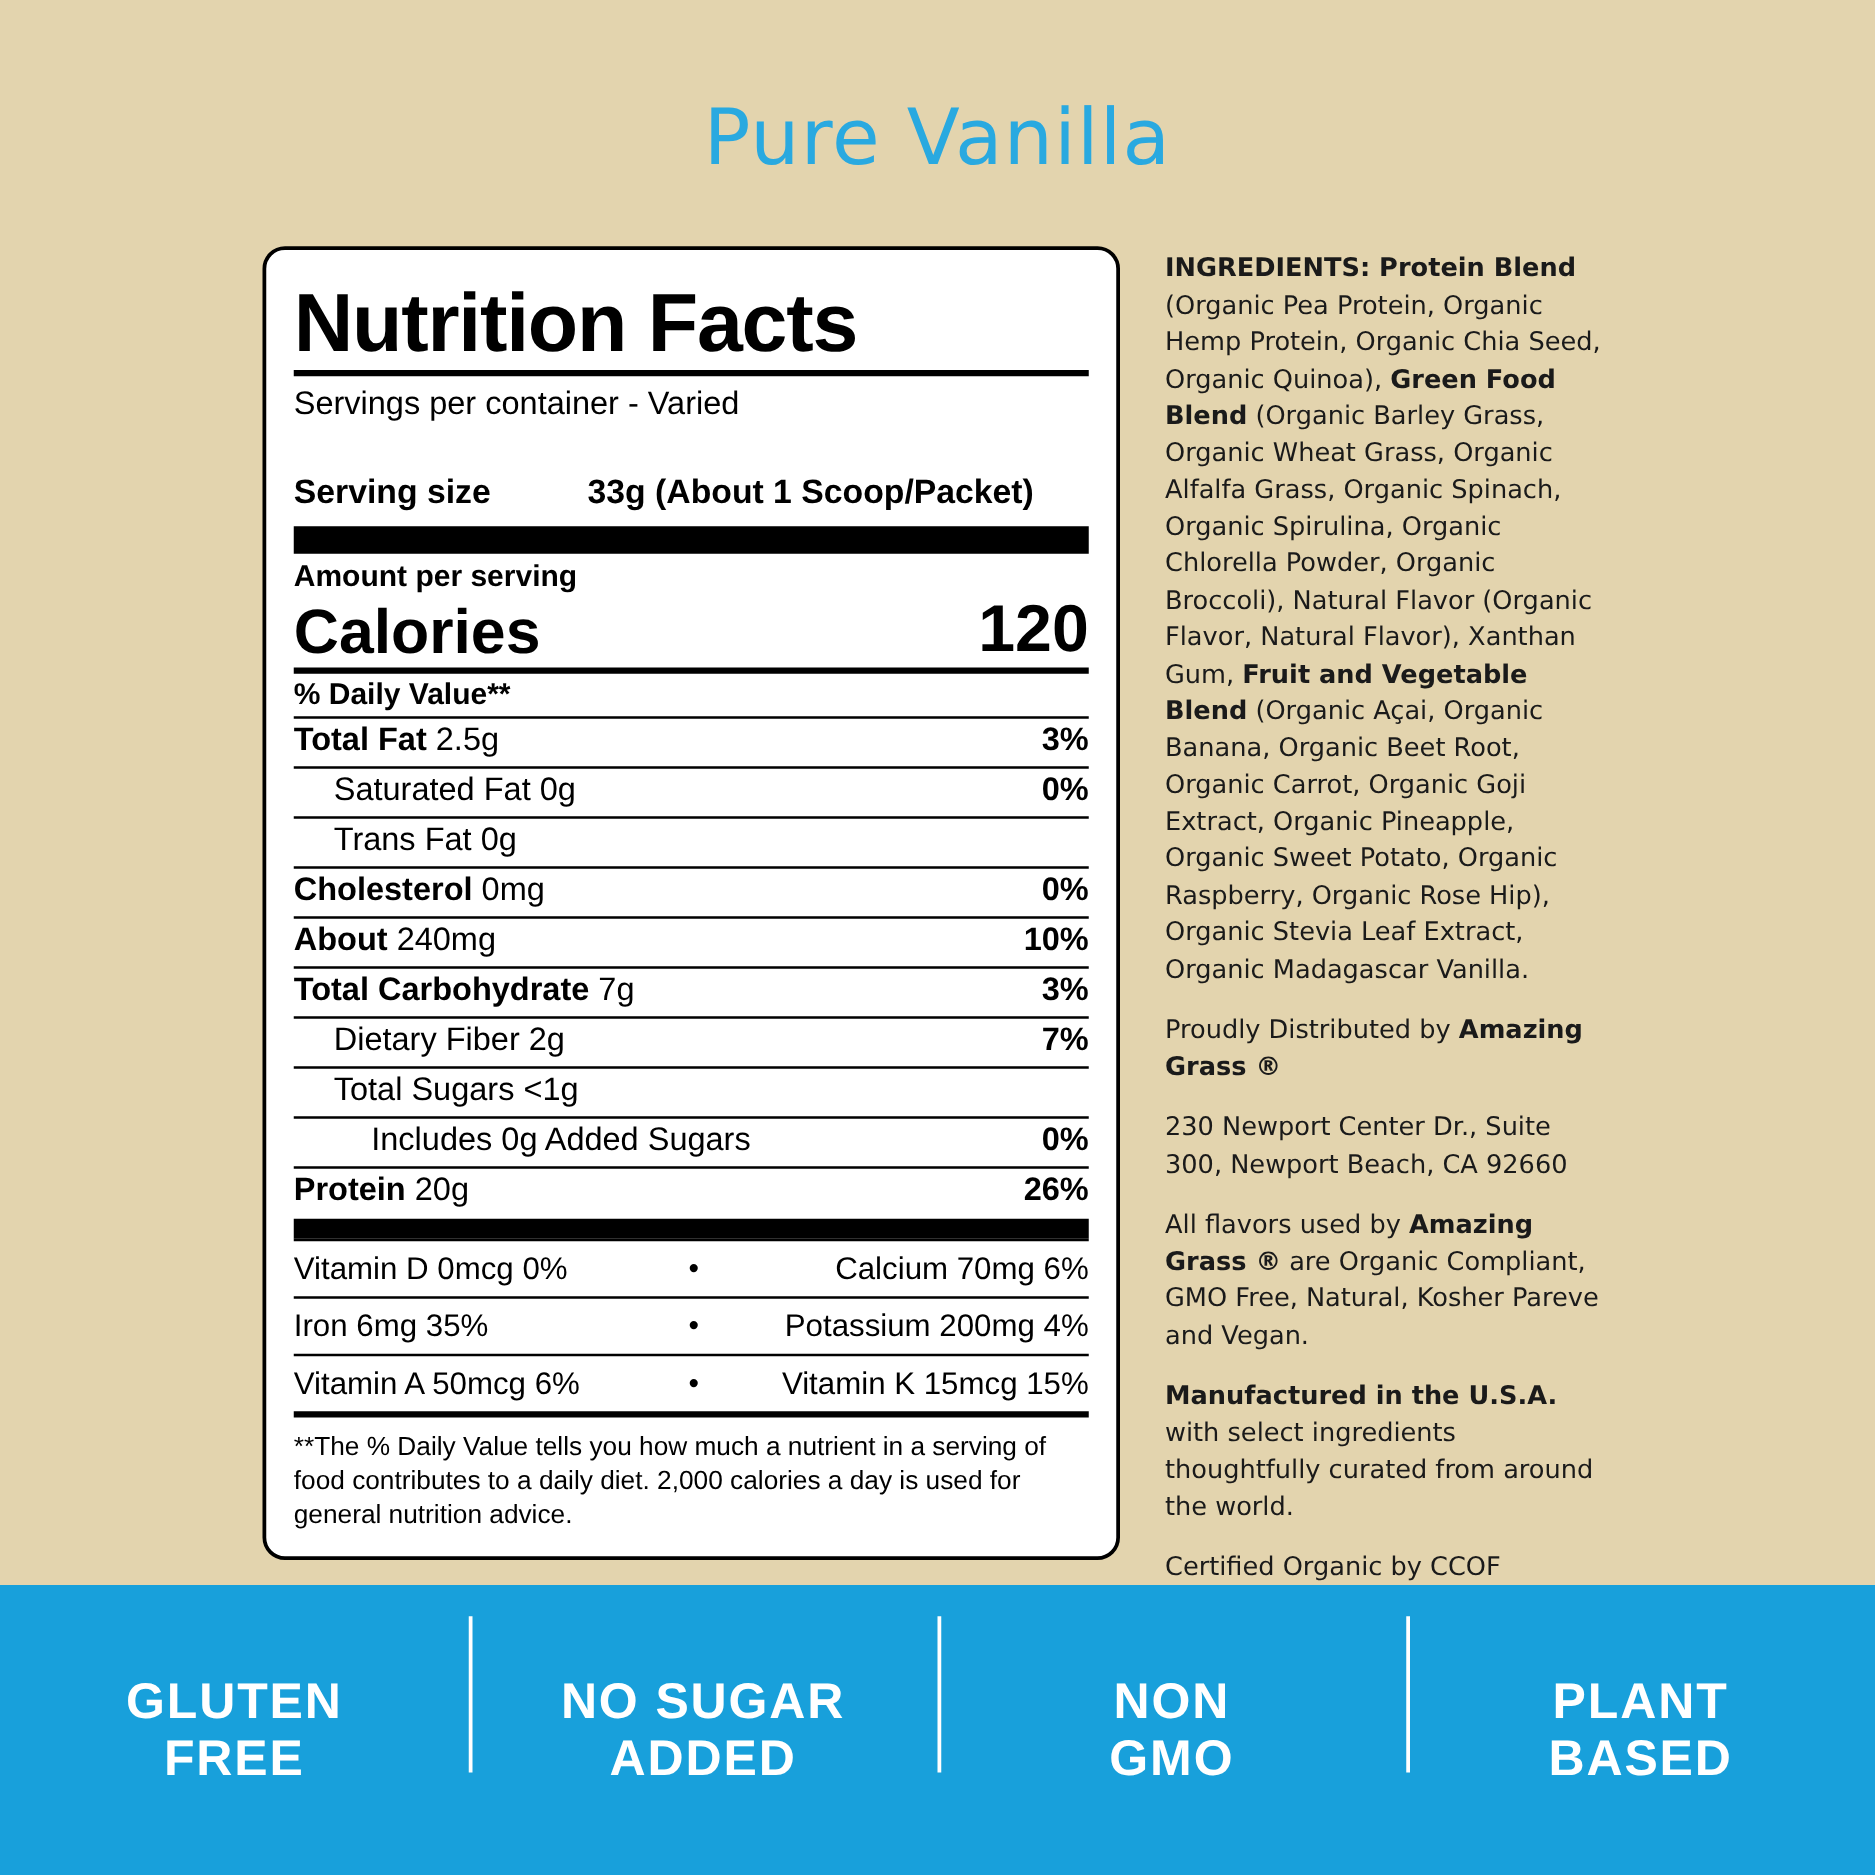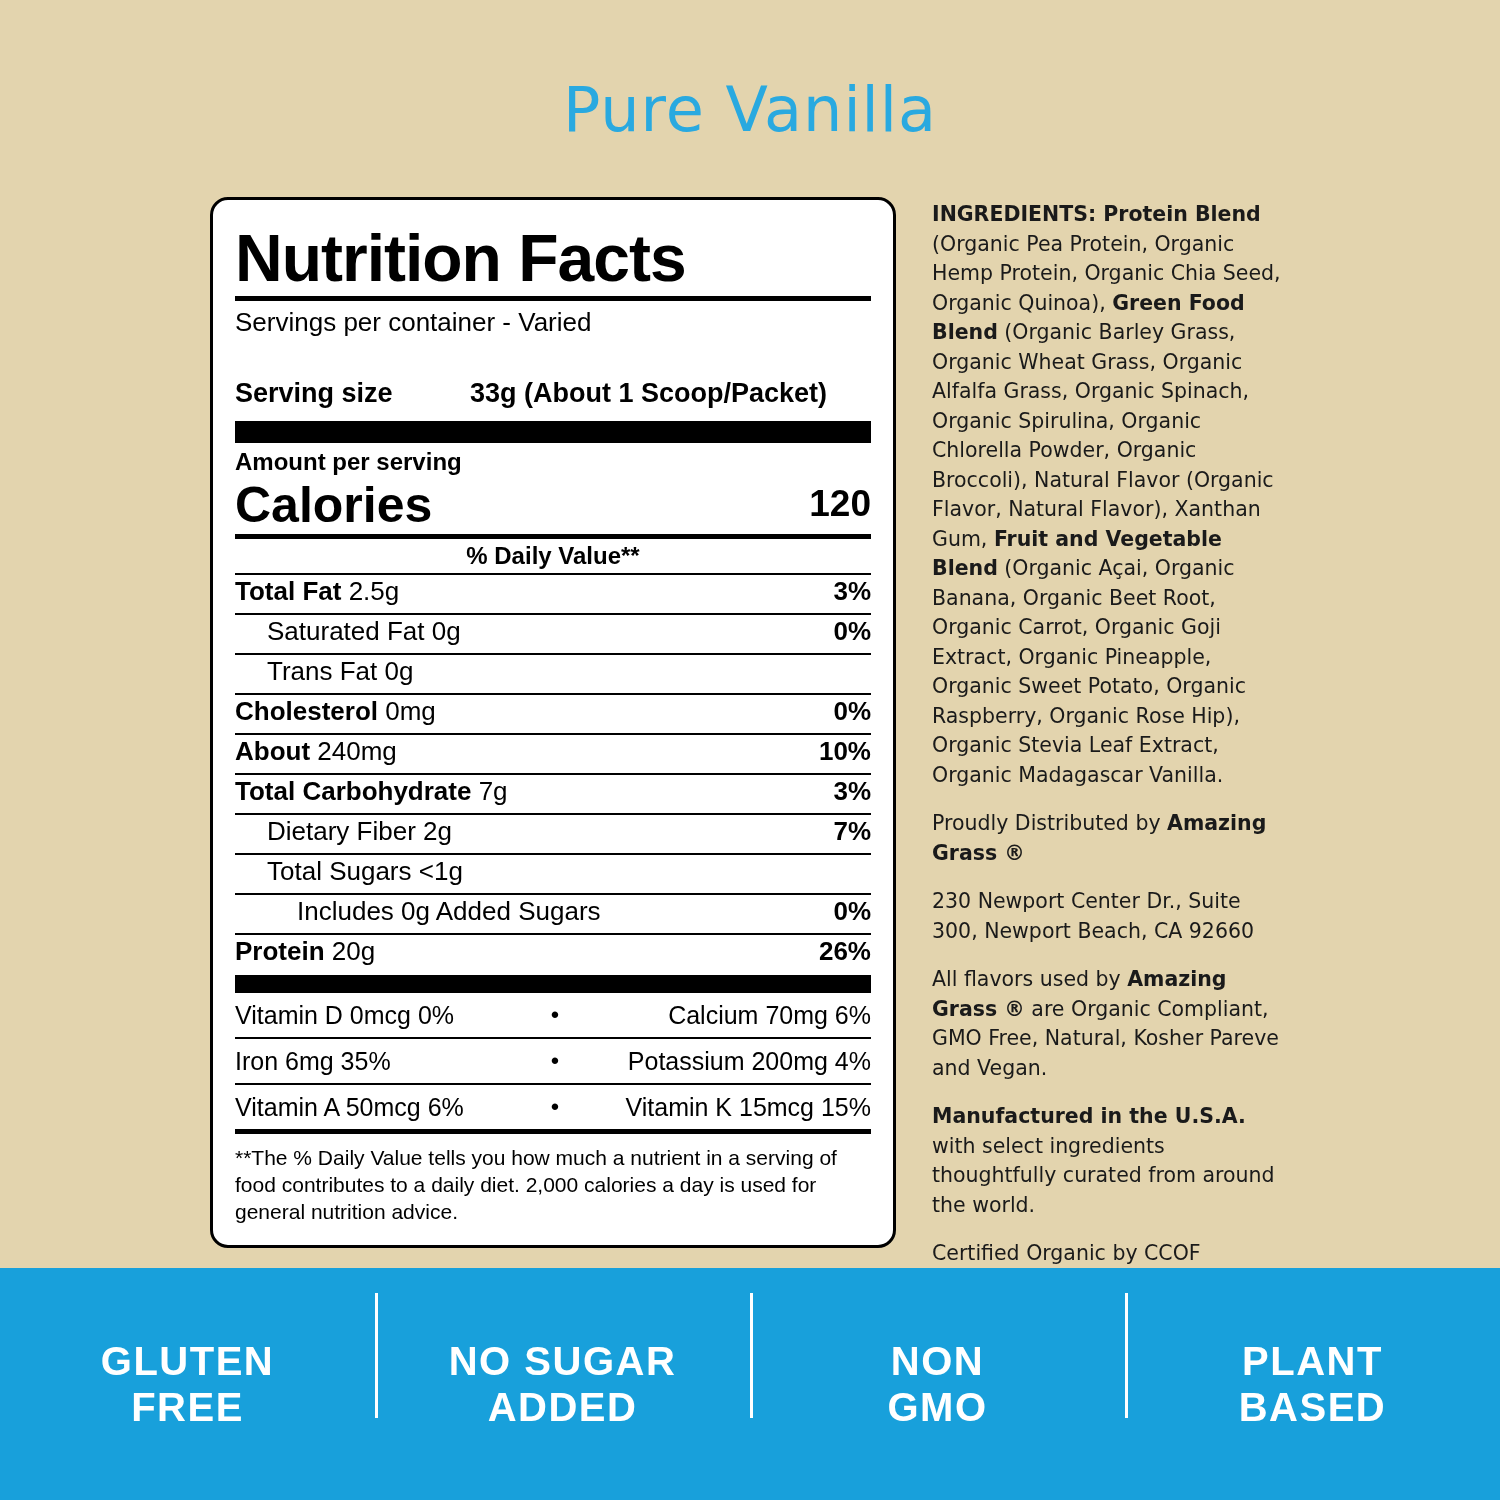--- a/index.html
+++ b/index.html
@@ -86,29 +86,29 @@
     padding-bottom: 2px;
   }
   .nf-cal-label {
     font-family: "Liberation Sans", sans-serif;
     font-size: 50px;
     font-weight: bold;
     line-height: 54px;
   }
   .nf-cal-value {
     font-family: "Liberation Sans", sans-serif;
-    font-size: 37px;
+    font-size: 53px;
     font-weight: bold;
     line-height: 56px;
   }
   .nf-dv-head {
     font-family: "Liberation Sans", sans-serif;
     font-size: 24px;
     font-weight: bold;
-    text-align: center;
+    text-align: left;
     padding: 3px 0 3px 0;
   }
   .nf-row {
     display: flex;
     justify-content: space-between;
     font-family: "Liberation Sans", sans-serif;
     font-size: 26px;
     line-height: 32px;
     padding: 0 0 6px 0;
     border-top: 2px solid #000;

